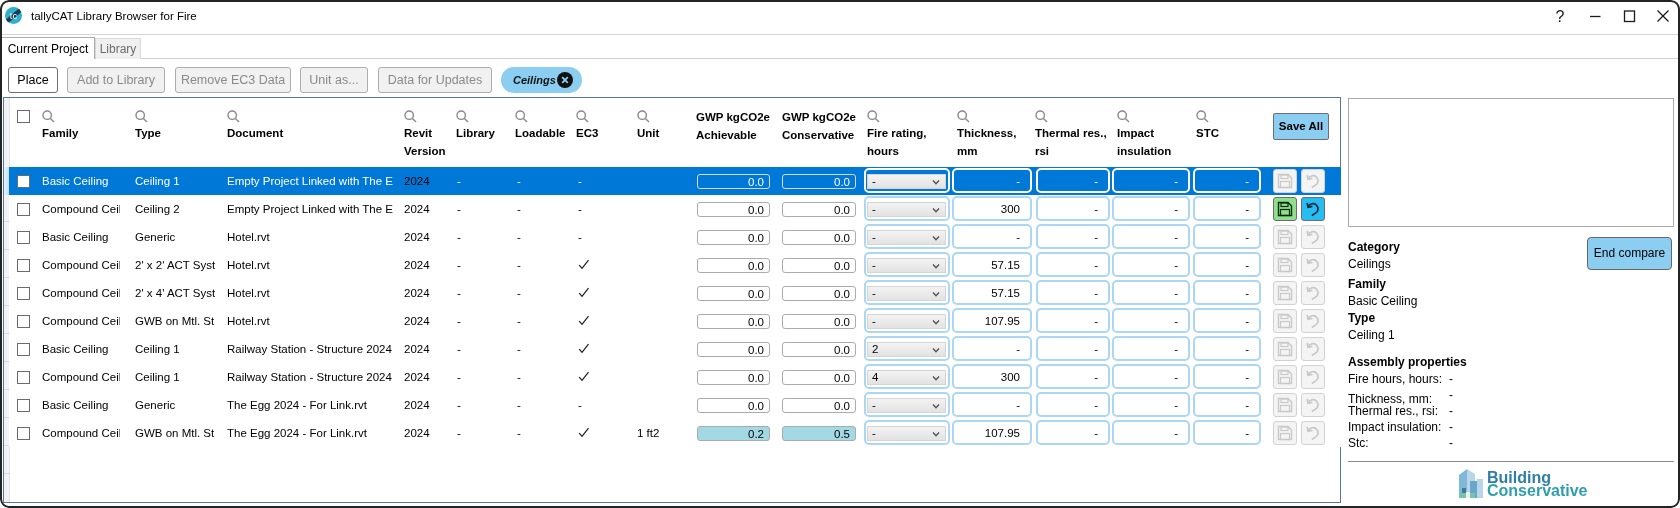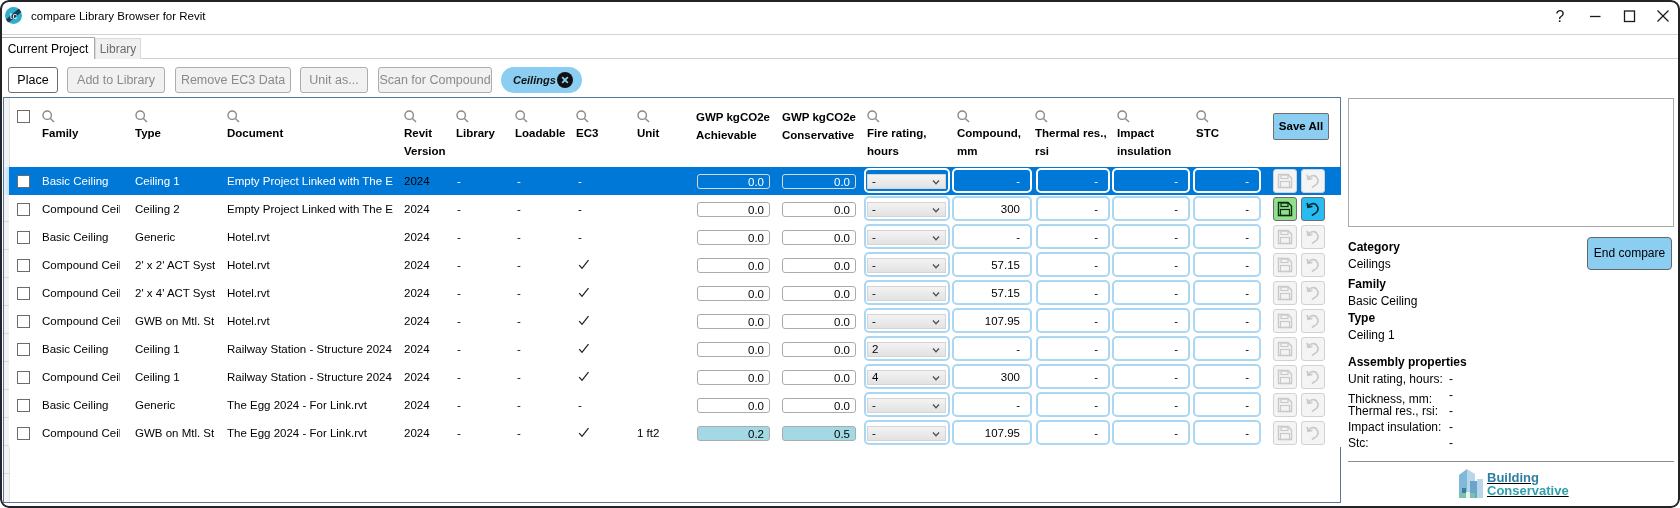--- a/index.html
+++ b/index.html
@@ -55,21 +55,21 @@
 
 
 #panel { position:absolute; left:1348px; top:97px; width:326px; height:406px; background:#fff; }
 #pbox { position:absolute; left:0; top:1px; width:326px; height:129px; border:1px solid #a9a9a9; }
 #endcmp { position:absolute; left:239px; top:140px; width:85px; height:33px; background:#8ccef1; border:1px solid #666; border-radius:4px; font-size:12px; text-align:center; padding-top:8px; }
 .plabel { position:absolute; left:0; font-size:12px; font-weight:bold; color:#000; }
 .pval { position:absolute; left:0; font-size:12px; color:#000; }
 .pdash { position:absolute; left:101px; font-size:12px; color:#000; }
 #psep { position:absolute; left:0; top:364px; width:326px; height:1px; background:#8c8c8c; }
 #logo { position:absolute; left:110px; top:371px; }
-#logotext { position:absolute; left:139px; top:375px; font-size:13px; font-weight:bold; line-height:12.8px;text-decoration:underline; }
+#logotext { position:absolute; left:139px; top:375px; font-size:16px; font-weight:bold; line-height:12.8px; }
 #logotext .l1 { color:#2e7fa3; }
 #logotext .l2 { color:#2f9fad; }
 </style>
 </head>
 <body>
 <div id="win">
   <div id="frame"></div>
 
   <div id="title"></div>
   <div id="appicon">
@@ -79,42 +79,42 @@
             <circle cx="9" cy="9" r="9"></circle>
           </clipPath>
         </defs>
       <circle cx="9" cy="9" r="9" fill="#31aec9"></circle>
       <g clip-path="url(#cc)">
         <rect x="-6" y="7" width="30" height="4.5" fill="#1c3b55" transform="rotate(-40 9 9)"></rect>
       </g>
       <text x="9" y="12.5" font-size="10" fill="#fff" text-anchor="middle" font-family="Liberation Sans">tc</text>
     </svg>
   </div>
-  <div id="apptext">compare Library Browser for Revit</div>
+  <div id="apptext">tallyCAT Library Browser for Fire</div>
   <div class="wctl" style="left:1549px;width:22px;padding-top:8px;">?</div>
   <div class="wctl" style="left:1585px;width:22px;"><svg width="22" height="34">
         <line x1="5" y1="16.5" x2="15.5" y2="16.5" stroke="#1a1a1a" stroke-width="1.3"></line>
       </svg></div>
   <div class="wctl" style="left:1619px;width:22px;"><svg width="22" height="34">
         <rect x="5.5" y="11" width="10" height="10.5" fill="none" stroke="#1a1a1a" stroke-width="1.3"></rect>
       </svg></div>
   <div class="wctl" style="left:1652px;width:22px;"><svg width="22" height="34">
         <line x1="5.5" y1="10.5" x2="16.5" y2="21.5" stroke="#1a1a1a" stroke-width="1.3"></line>
         <line x1="16.5" y1="10.5" x2="5.5" y2="21.5" stroke="#1a1a1a" stroke-width="1.3"></line>
       </svg></div>
 
   <div id="tabline"></div>
   <div class="tab" id="tab1">Current Project</div>
   <div class="tab" id="tab2">Library</div>
 
   <div class="tbtn" id="btnPlace">Place</div>
   <div class="tbtn" style="left:67px;width:98px;">Add to Library</div>
   <div class="tbtn" style="left:175px;width:116px;">Remove EC3 Data</div>
   <div class="tbtn" style="left:300px;width:68px;">Unit as...</div>
-  <div class="tbtn" style="left:378px;width:114px;">Scan for Compound</div>
+  <div class="tbtn" style="left:378px;width:114px;">Data for Updates</div>
   <div id="chip">
       <span id="chiptext">Ceilings</span>
     <svg id="chipx" viewBox="0 0 16 16">
         <circle cx="8" cy="8" r="8" fill="#111"></circle>
         <line x1="5.2" y1="5.2" x2="10.8" y2="10.8" stroke="#8ccef1" stroke-width="1.8"></line>
         <line x1="10.8" y1="5.2" x2="5.2" y2="10.8" stroke="#8ccef1" stroke-width="1.8"></line>
       </svg>
   </div>
 
   <div id="grid">
@@ -171,21 +171,21 @@
         <svg class="srch" style="left:863px" viewBox="0 0 13 13">
           <circle cx="5.2" cy="5.2" r="4.2" fill="none" stroke="#8a8a8a" stroke-width="1.4"></circle>
           <line x1="8.4" y1="8.4" x2="12" y2="12" stroke="#8a8a8a" stroke-width="1.4"></line>
         </svg>
         <div class="hlabel" style="left:863px;top:27px">Fire rating,
 hours</div>
         <svg class="srch" style="left:953px" viewBox="0 0 13 13">
           <circle cx="5.2" cy="5.2" r="4.2" fill="none" stroke="#8a8a8a" stroke-width="1.4"></circle>
           <line x1="8.4" y1="8.4" x2="12" y2="12" stroke="#8a8a8a" stroke-width="1.4"></line>
         </svg>
-        <div class="hlabel" style="left:953px;top:27px">Compound,
+        <div class="hlabel" style="left:953px;top:27px">Thickness,
 mm</div>
         <svg class="srch" style="left:1031px" viewBox="0 0 13 13">
           <circle cx="5.2" cy="5.2" r="4.2" fill="none" stroke="#8a8a8a" stroke-width="1.4"></circle>
           <line x1="8.4" y1="8.4" x2="12" y2="12" stroke="#8a8a8a" stroke-width="1.4"></line>
         </svg>
         <div class="hlabel" style="left:1031px;top:27px">Thermal res.,
 rsi</div>
         <svg class="srch" style="left:1113px" viewBox="0 0 13 13">
           <circle cx="5.2" cy="5.2" r="4.2" fill="none" stroke="#8a8a8a" stroke-width="1.4"></circle>
           <line x1="8.4" y1="8.4" x2="12" y2="12" stroke="#8a8a8a" stroke-width="1.4"></line>
@@ -549,21 +549,21 @@
   <div id="panel">
     <div id="pbox"></div>
     <div id="endcmp">End compare</div>
     <div class="plabel" style="top:143px;">Category</div>
     <div class="pval" style="top:160px;">Ceilings</div>
     <div class="plabel" style="top:180px;">Family</div>
     <div class="pval" style="top:197px;">Basic Ceiling</div>
     <div class="plabel" style="top:214px;">Type</div>
     <div class="pval" style="top:231px;">Ceiling 1</div>
     <div class="plabel" style="top:258px;">Assembly properties</div>
-    <div class="pval" style="top:275px;">Unit rating, hours:</div>
+    <div class="pval" style="top:275px;">Fire hours, hours:</div>
       <div class="pdash" style="top:275px;">-</div>
     <div class="pval" style="top:295px;">Thickness, mm:</div>
       <div class="pdash" style="top:291px;">-</div>
     <div class="pval" style="top:307px;">Thermal res., rsi:</div>
       <div class="pdash" style="top:307px;">-</div>
     <div class="pval" style="top:323px;">Impact insulation:</div>
       <div class="pdash" style="top:323px;">-</div>
     <div class="pval" style="top:339px;">Stc:</div>
       <div class="pdash" style="top:339px;">-</div>
     <div id="psep"></div>

